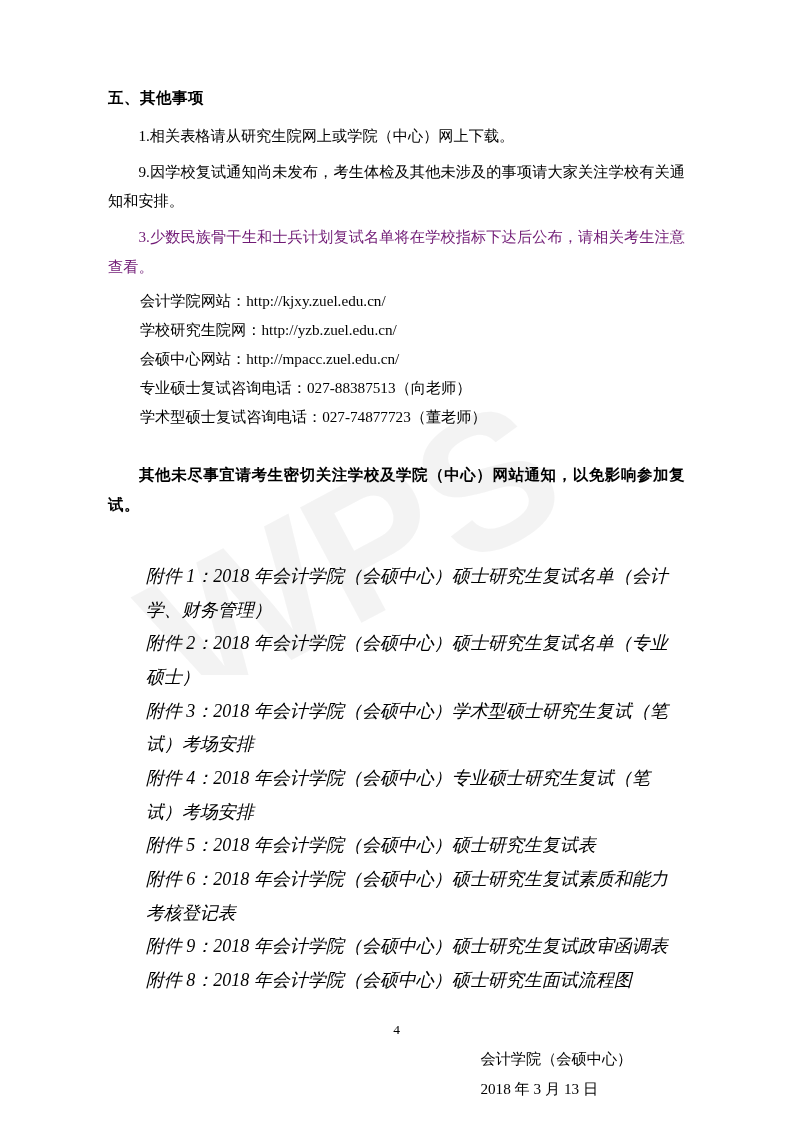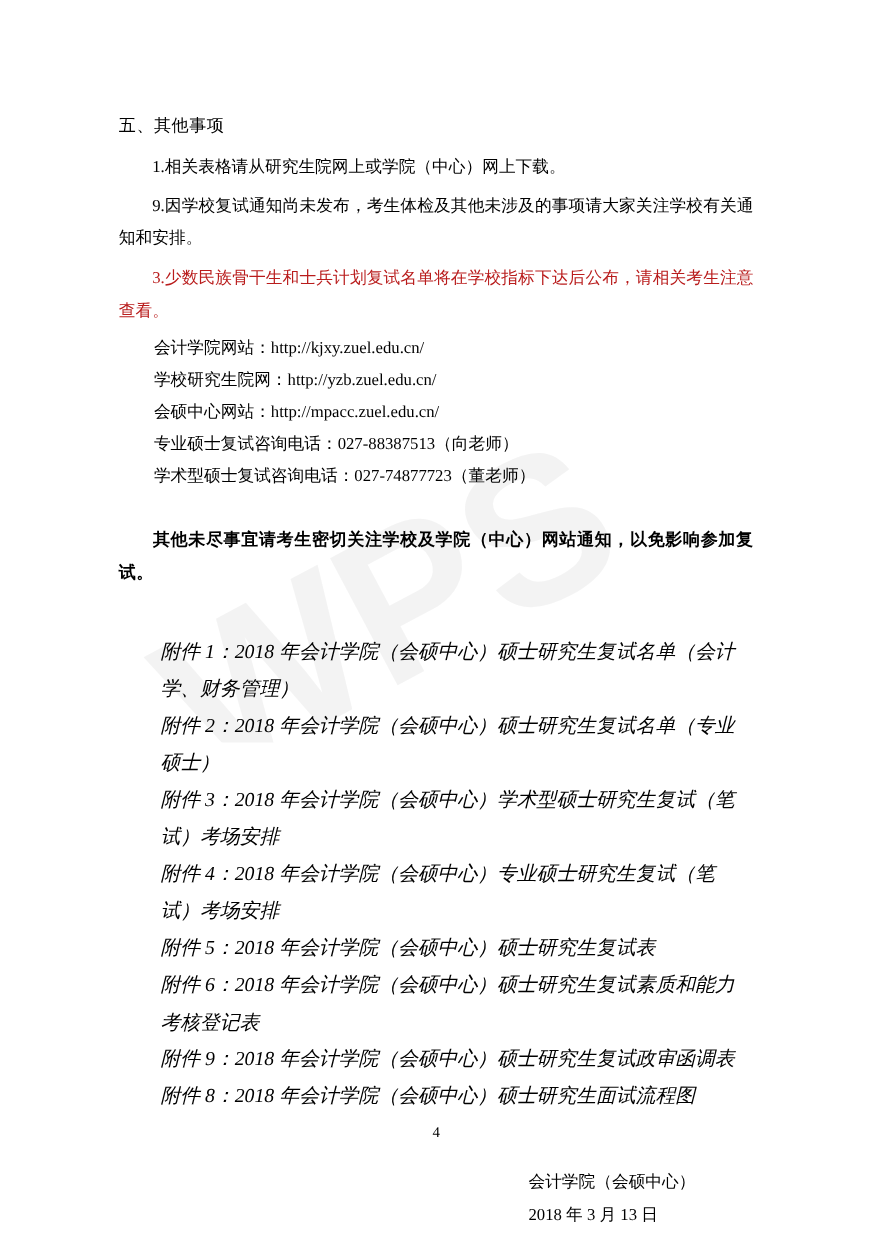--- a/index.html
+++ b/index.html
@@ -36,36 +36,36 @@
     font-family: "Liberation Sans", sans-serif;
     font-size: 190px;
     font-weight: bold;
     fill: #e8e8e8;
   }
   .content {
     position: relative;
     z-index: 2;
   }
   .section-heading {
-    font-weight: normal;
+    font-weight: bold;
     font-size: 15.5px;
-    margin: 16px 0 12px 0;
+    margin: 0 0 12px 0;
     letter-spacing: 0.5px;
   }
   p.para {
     margin: 0 0 6px 0;
     font-size: 15.2px;
     line-height: 1.95;
     text-align: justify;
   }
   .indent2 {
     text-indent: 2em;
   }
   .red {
-    color: #b91c1c;
+    color: #701a75;
   }
   .link-line {
     margin: 0;
     font-size: 15.2px;
     line-height: 1.9;
     padding-left: 2.1em;
   }
   .bold-para {
     font-weight: bold;
     font-size: 15.5px;

